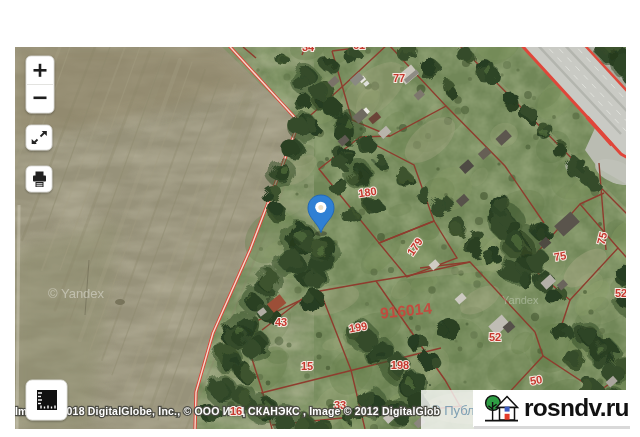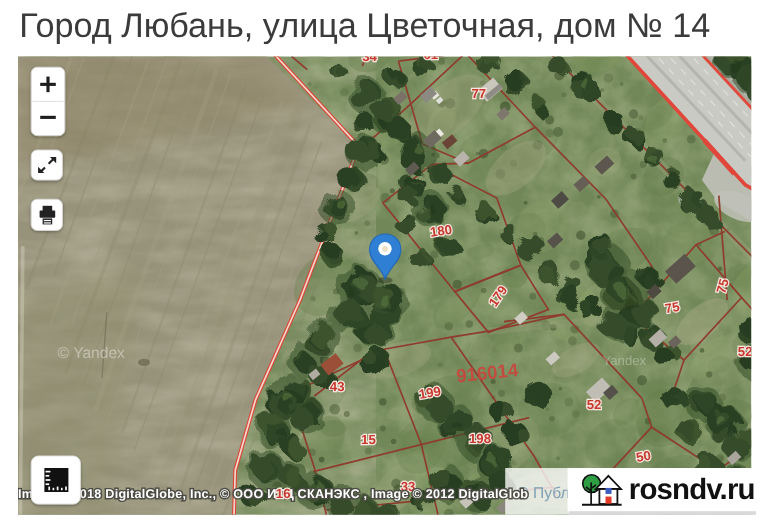--- a/index.html
+++ b/index.html
@@ -4,21 +4,20 @@
 <style>
   html,body{margin:0;padding:0;background:#fff;width:640px;height:437px;overflow:hidden;}
   #page{position:relative;width:640px;height:437px;font-family:"Liberation Sans",sans-serif;}
   #title{position:absolute;left:16px;top:6px;font-size:28.5px;color:#3b3b3b;white-space:nowrap;}
   svg{position:absolute;left:0;top:0;}
 </style>
 </head>
 <body>
 <div id="page">
 
-<div id="title">Город Любань, улица Цветочная, дом № 14</div>
 
 <svg width="640" height="437" viewBox="0 0 640 437">
 <defs>
   <clipPath id="mapclip">
           <rect x="15" y="47" width="611" height="382"></rect>
         </clipPath>
   <filter id="grasstex" x="-5%" y="-5%" width="110%" height="110%">
     <feTurbulence type="fractalNoise" baseFrequency="0.045" numOctaves="4" seed="11" result="n"></feTurbulence>
     <feColorMatrix in="n" type="matrix" values="0 0 0 0 0.27  0 0 0 0 0.35  0 0 0 0 0.17  0 0 0 2.0 -0.58"></feColorMatrix>
   </filter>

